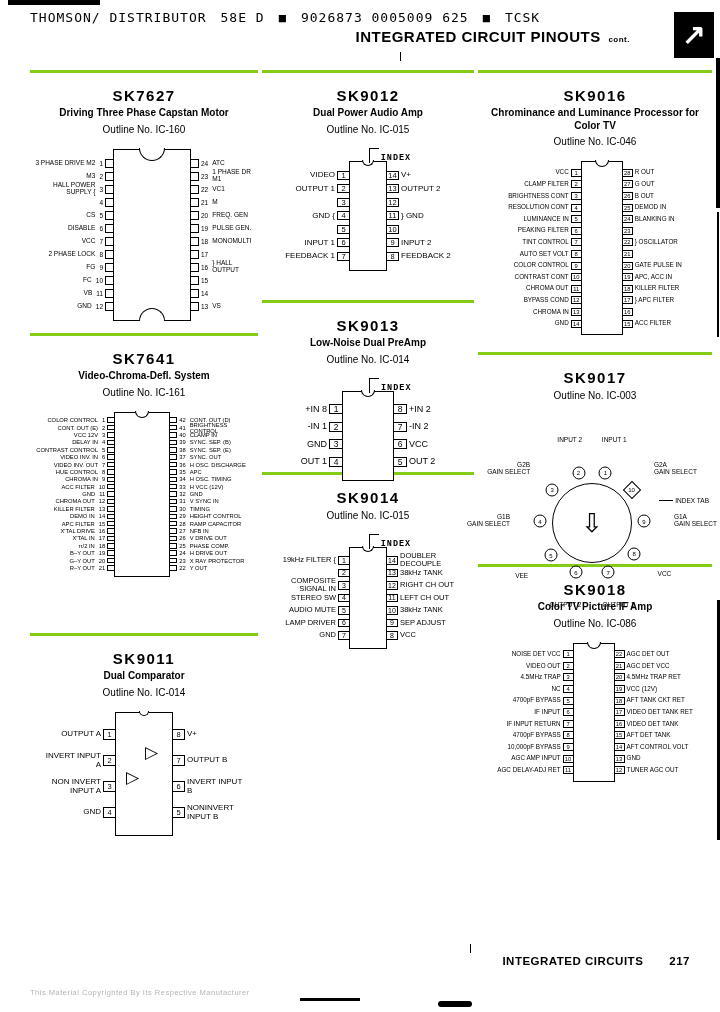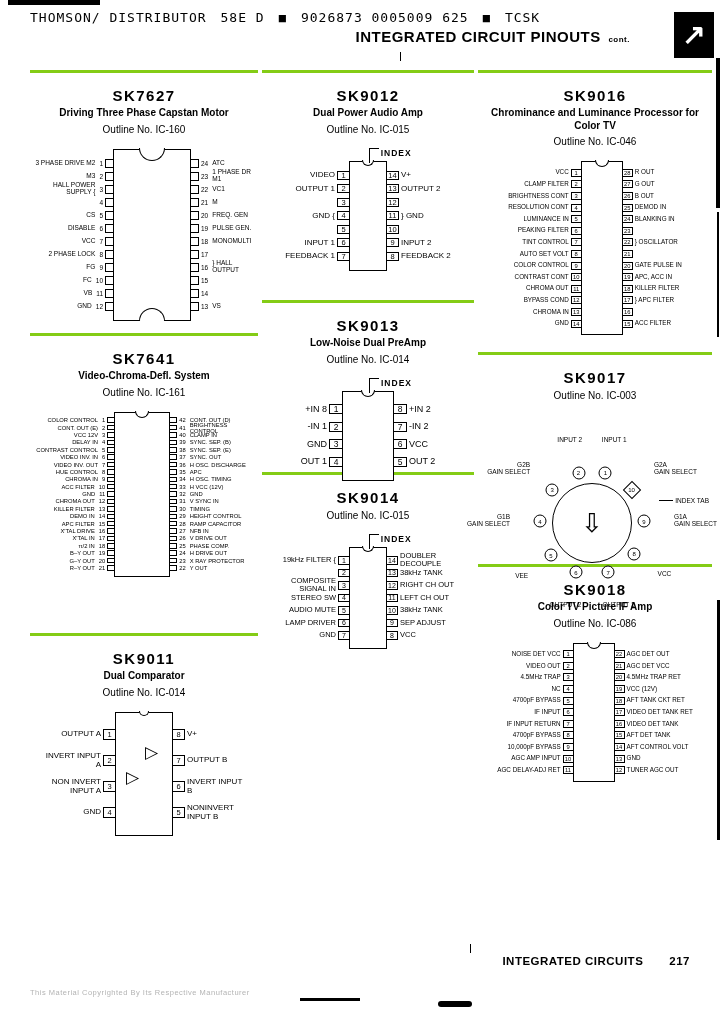--- a/index.html
+++ b/index.html
@@ -48,21 +48,21 @@
   .pin-num{font-size:var(--fs);margin:0 2px;}
   .pin-box{flex:none;border:1px solid #000;background:#fff;width:var(--boxW);height:var(--boxH);
     display:inline-flex;align-items:center;justify-content:center;
     font-size:calc(var(--fs) - .5px);box-sizing:border-box;}
   .dip-bodywrap{position:relative;display:flex;}
   .dip-body{border:1.6px solid #000;background:#fff;position:relative;margin:0 -1px;z-index:1;}
   .notch{position:absolute;left:50%;transform:translateX(-50%);background:#fff;
     border:1.6px solid #000;box-sizing:border-box;width:var(--notchW);height:calc(var(--notchW)/2);}
   .notch-top{top:-1.6px;border-top:none;border-radius:0 0 var(--notchW) var(--notchW);}
   .notch-bottom{bottom:-1.6px;border-bottom:none;border-radius:var(--notchW) var(--notchW) 0 0;}
-  .index-wrap{position:absolute;bottom:calc(100% - 2px);left:52%;display:flex;align-items:center;z-index:2;}
+  .index-wrap{position:absolute;bottom:calc(100% - 2px);left:52%;display:flex;align-items:flex-end;z-index:2;font-family:Liberation Mono, monospace;}
   .index-elbow{width:9px;height:14px;border-left:1.3px solid #000;border-top:1.3px solid #000;margin-top:8px;}
   .index-text{font-size:8.5px;font-weight:bold;margin:3px 0 0 2px;letter-spacing:1px;}
   .tri{position:absolute;font-size:17px;line-height:1;}
   .tri0{left:18%;top:46%;} .tri1{left:52%;top:26%;}
   .can-inner{position:absolute;left:50%;top:50%;transform:translate(-50%,-50%);font-size:26px;}
 
   
   .can{position:relative;width:212px;height:190px;margin:30px auto 0;}
   .can-circle{position:absolute;left:103px;top:92px;width:78px;height:78px;
     transform:translate(-50%,-50%);border:1.6px solid #000;border-radius:50%;}

